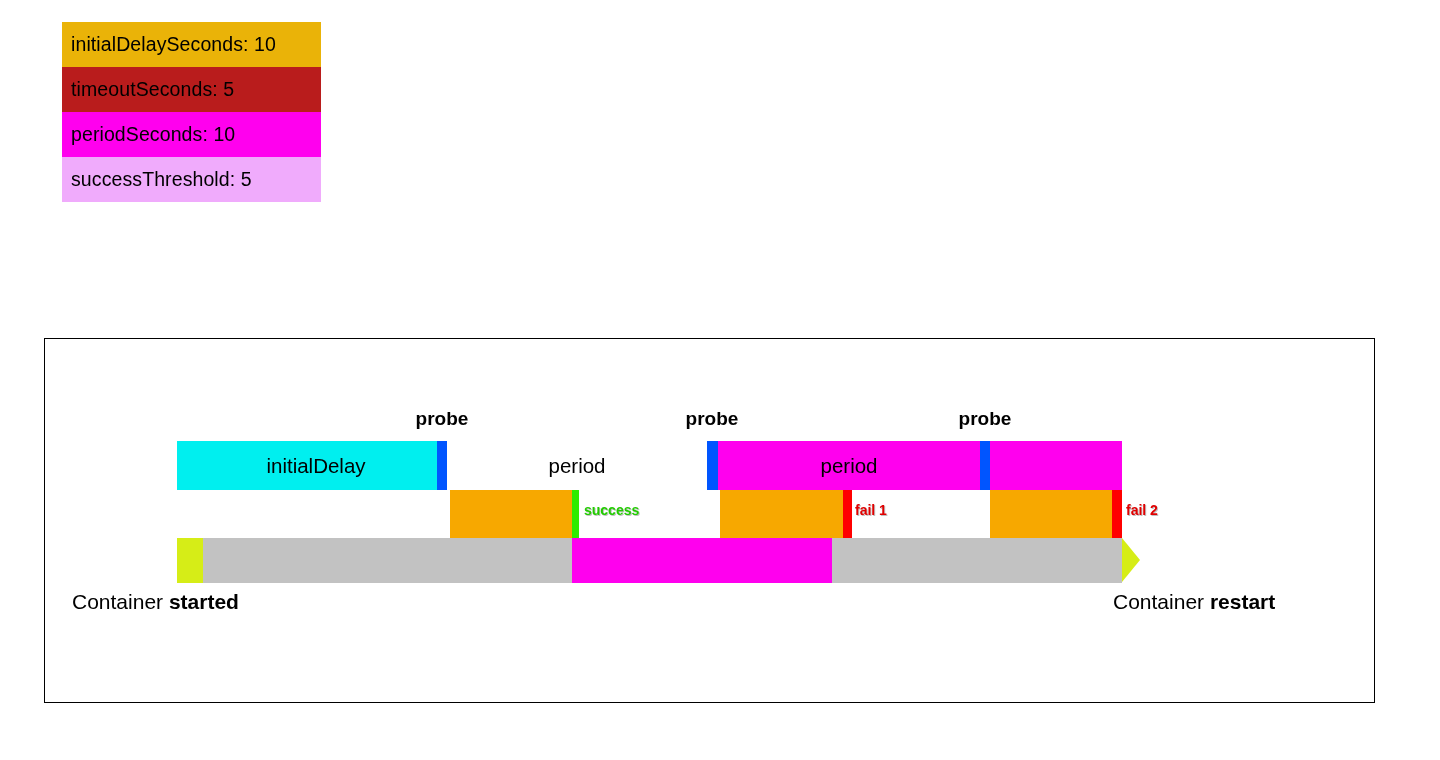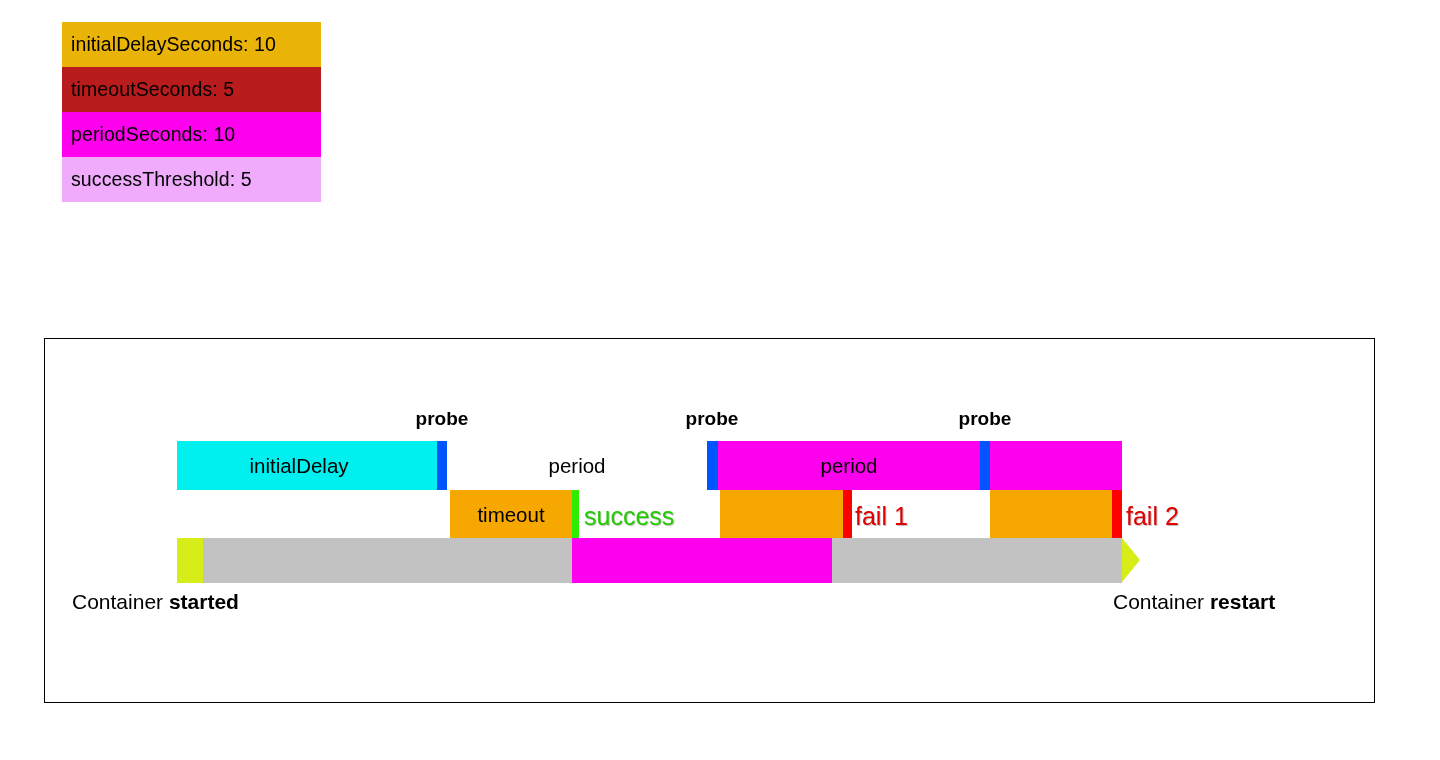--- a/index.html
+++ b/index.html
@@ -48,21 +48,21 @@
     pointer-events:none;
   }
   .probe-label{
     position:absolute;
     font-size:19px; font-weight:bold; color:#000000;
     white-space:nowrap;
     text-align:center;
   }
   .result-label{
     position:absolute;
-    font-size:25px; font-weight:normal;
+    font-size:14px; font-weight:bold;
     white-space:nowrap;
     text-shadow:1px 1px 0 rgba(140,140,140,0.55);
   }
   .endpoint-label{
     position:absolute;
     font-size:21px; color:#000000; white-space:nowrap;
   }
   .endpoint-label b{font-weight:bold;}
   #arrow-tip{
     position:absolute;
@@ -87,41 +87,40 @@
   <div class="legend-row" style="background: #f0abfc;">
     <span>successThreshold: 5</span>
   </div>
 </div>
 
 <div id="frame"></div>
 
 <div id="timeline">
 
   <div class="seg" id="bar-initial-delay" style="left: 177px; top: 441px; width: 260px; height: 49px; background: rgb(0, 239, 239);"></div>
-  <div class="seg-label" id="lbl-initial-delay" style="left: 169px; top: 441px; width: 260px; height: 49px;">initialDelay</div>
+  <div class="seg-label" id="lbl-initial-delay" style="left: 186px; top: 441px; width: 260px; height: 49px;">initialDelay</div>
 
   <div class="seg" id="bar-period-1" style="left: 447px; top: 441px; width: 260px; height: 49px; background: transparent;"></div>
   <div class="seg-label" id="lbl-period-1" style="left: 447px; top: 441px; width: 260px; height: 49px;">period</div>
 
   <div class="seg" id="bar-period-2" style="left: 718px; top: 441px; width: 262px; height: 49px; background: rgb(255, 0, 238);"></div>
   <div class="seg-label" id="lbl-period-2" style="left: 718px; top: 441px; width: 262px; height: 49px;">period</div>
 
   <div class="seg" id="bar-period-3" style="left: 990px; top: 441px; width: 132px; height: 49px; background: rgb(255, 0, 238);"></div>
 
   <div class="seg" id="probe-mark-1" style="left: 437px; top: 441px; width: 10px; height: 49px; background: rgb(0, 85, 255);"></div>
   <div class="probe-label" id="probe-lbl-1" style="left: 382px; top: 408px; width: 120px; height: 24px;">probe</div>
 
   <div class="seg" id="probe-mark-2" style="left: 707px; top: 441px; width: 11px; height: 49px; background: rgb(0, 85, 255);"></div>
   <div class="probe-label" id="probe-lbl-2" style="left: 652px; top: 408px; width: 120px; height: 24px;">probe</div>
 
   <div class="seg" id="probe-mark-3" style="left: 980px; top: 441px; width: 10px; height: 49px; background: rgb(0, 85, 255);"></div>
   <div class="probe-label" id="probe-lbl-3" style="left: 925px; top: 408px; width: 120px; height: 24px;">probe</div>
 
   <div class="seg" id="bar-timeout-1" style="left: 450px; top: 490px; width: 122px; height: 49px; background: rgb(247, 168, 0);"></div>
-  <div class="seg-label" id="lbl-timeout-1" style="left: 450px; top: 490px; width: 122px; height: 49px;">timeout</div>
 
   <div class="seg" id="bar-timeout-2" style="left: 720px; top: 490px; width: 123px; height: 49px; background: rgb(247, 168, 0);"></div>
   <div class="seg" id="bar-timeout-3" style="left: 990px; top: 490px; width: 122px; height: 49px; background: rgb(247, 168, 0);"></div>
 
   <div class="seg" id="res-mark-0" style="left: 572px; top: 490px; width: 7px; height: 49px; background: rgb(47, 236, 0);"></div>
   <div class="result-label" id="res-lbl-0" style="left: 584px; top: 502px; color: rgb(34, 204, 0);">success</div>
 
   <div class="seg" id="res-mark-1" style="left: 843px; top: 490px; width: 9px; height: 49px; background: rgb(255, 0, 0);"></div>
   <div class="result-label" id="res-lbl-1" style="left: 855px; top: 502px; color: rgb(224, 0, 0);">fail 1</div>
 

